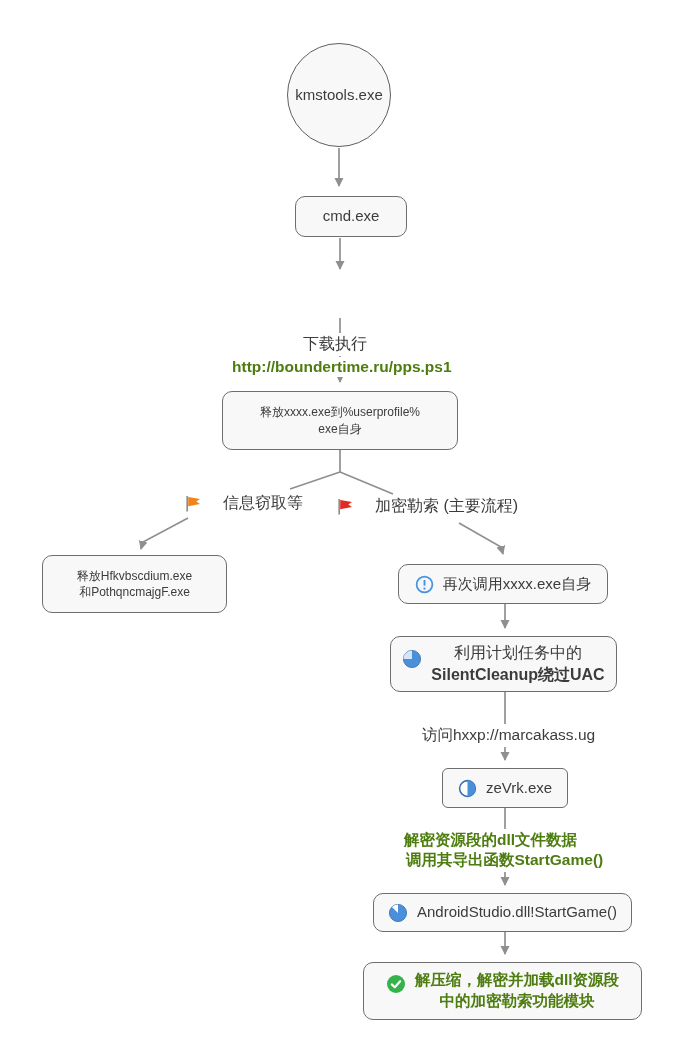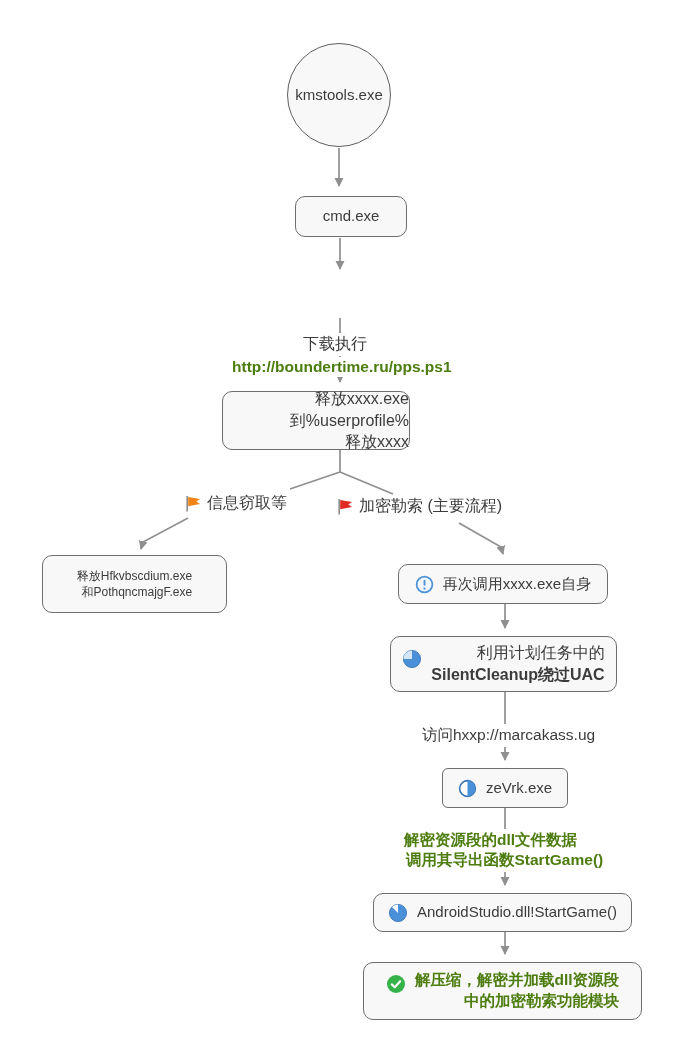--- a/index.html
+++ b/index.html
@@ -4,33 +4,33 @@
 <style>
   html,body{margin:0;padding:0;background:#ffffff;}
   .canvas{
     position:relative;width:684px;height:1063px;background:#ffffff;
     font-family:"Liberation Sans","DejaVu Sans",sans-serif;color:#3c3c3c;overflow:hidden;
   }
   svg.connectors{position:absolute;left:0;top:0;z-index:1;}
   .node{
     position:absolute;z-index:2;background:#f8f8f8;border:1px solid #6e6e6e;
     border-radius:10px;display:flex;align-items:center;justify-content:center;
-    text-align:right;font-size:15px;line-height:1.35;color:#3c3c3c;box-sizing:border-box;
+    text-align:center;font-size:15px;line-height:1.35;color:#3c3c3c;box-sizing:border-box;
   }
   .node.circle{border-radius:50%;border-color:#5f5f5f;}
   .node .ico{display:inline-flex;flex:0 0 auto;margin-right:9px;}
   .two-line{display:flex;flex-direction:column;}
   .bold{font-weight:bold;}
   .edge-label{
     position:absolute;z-index:3;background:#ffffff;text-align:left;
     font-size:15.5px;padding:1px 4px;white-space:nowrap;
   }
   .red{color:#4d7c0f;font-weight:bold;}
   .branch-label{
-    position:absolute;z-index:3;display:flex;align-items:center;gap:4px;
+    position:absolute;z-index:3;display:flex;align-items:center;gap:20px;
     font-size:16px;background:#ffffff;white-space:nowrap;
   }
 </style>
 </head>
 <body>
 
 <div class="canvas">
 
   <svg class="connectors" width="684" height="1063" viewBox="0 0 684 1063">
     <defs>
@@ -63,24 +63,24 @@
   </div>
 
 
   <div class="edge-label" style="left:299px;top:333px;font-size:16px;">
     <span>下载执行</span>
   </div>
   <div class="edge-label red" style="left:228px;top:357px;">
     <span>http://boundertime.ru/pps.ps1</span>
   </div>
 
-  <div class="node" style="left:222px;top:391px;width:188px;height:59px;font-size:16px;">
+  <div class="node" style="left:222px;top:391px;width:236px;height:59px;font-size:12px;">
     <div class="two-line">
       <span>释放xxxx.exe到%userprofile%</span>
-      <span>释放xxxx</span>
+      <span>exe自身</span>
     </div>
   </div>
 
   <div class="branch-label" style="left:184px;top:493px;">
     <svg width="19" height="19" viewBox="0 0 19 19">
       <line x1="3.2" y1="2" x2="3.2" y2="17.5" stroke="#8f8f8f" stroke-width="1.7"></line>
       <polygon points="4.2,3 16,5.1 12.3,7.6 16,10.1 4.2,12.2" fill="#f08418"></polygon>
     </svg>
     <span>信息窃取等</span>
   </div>

